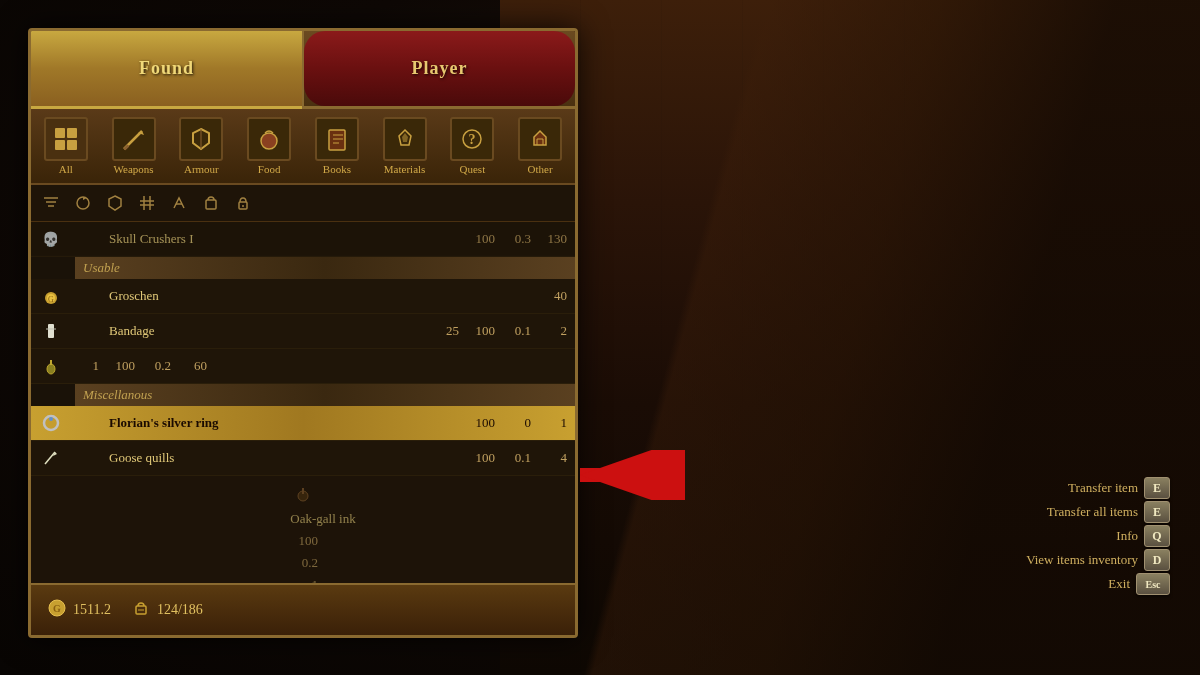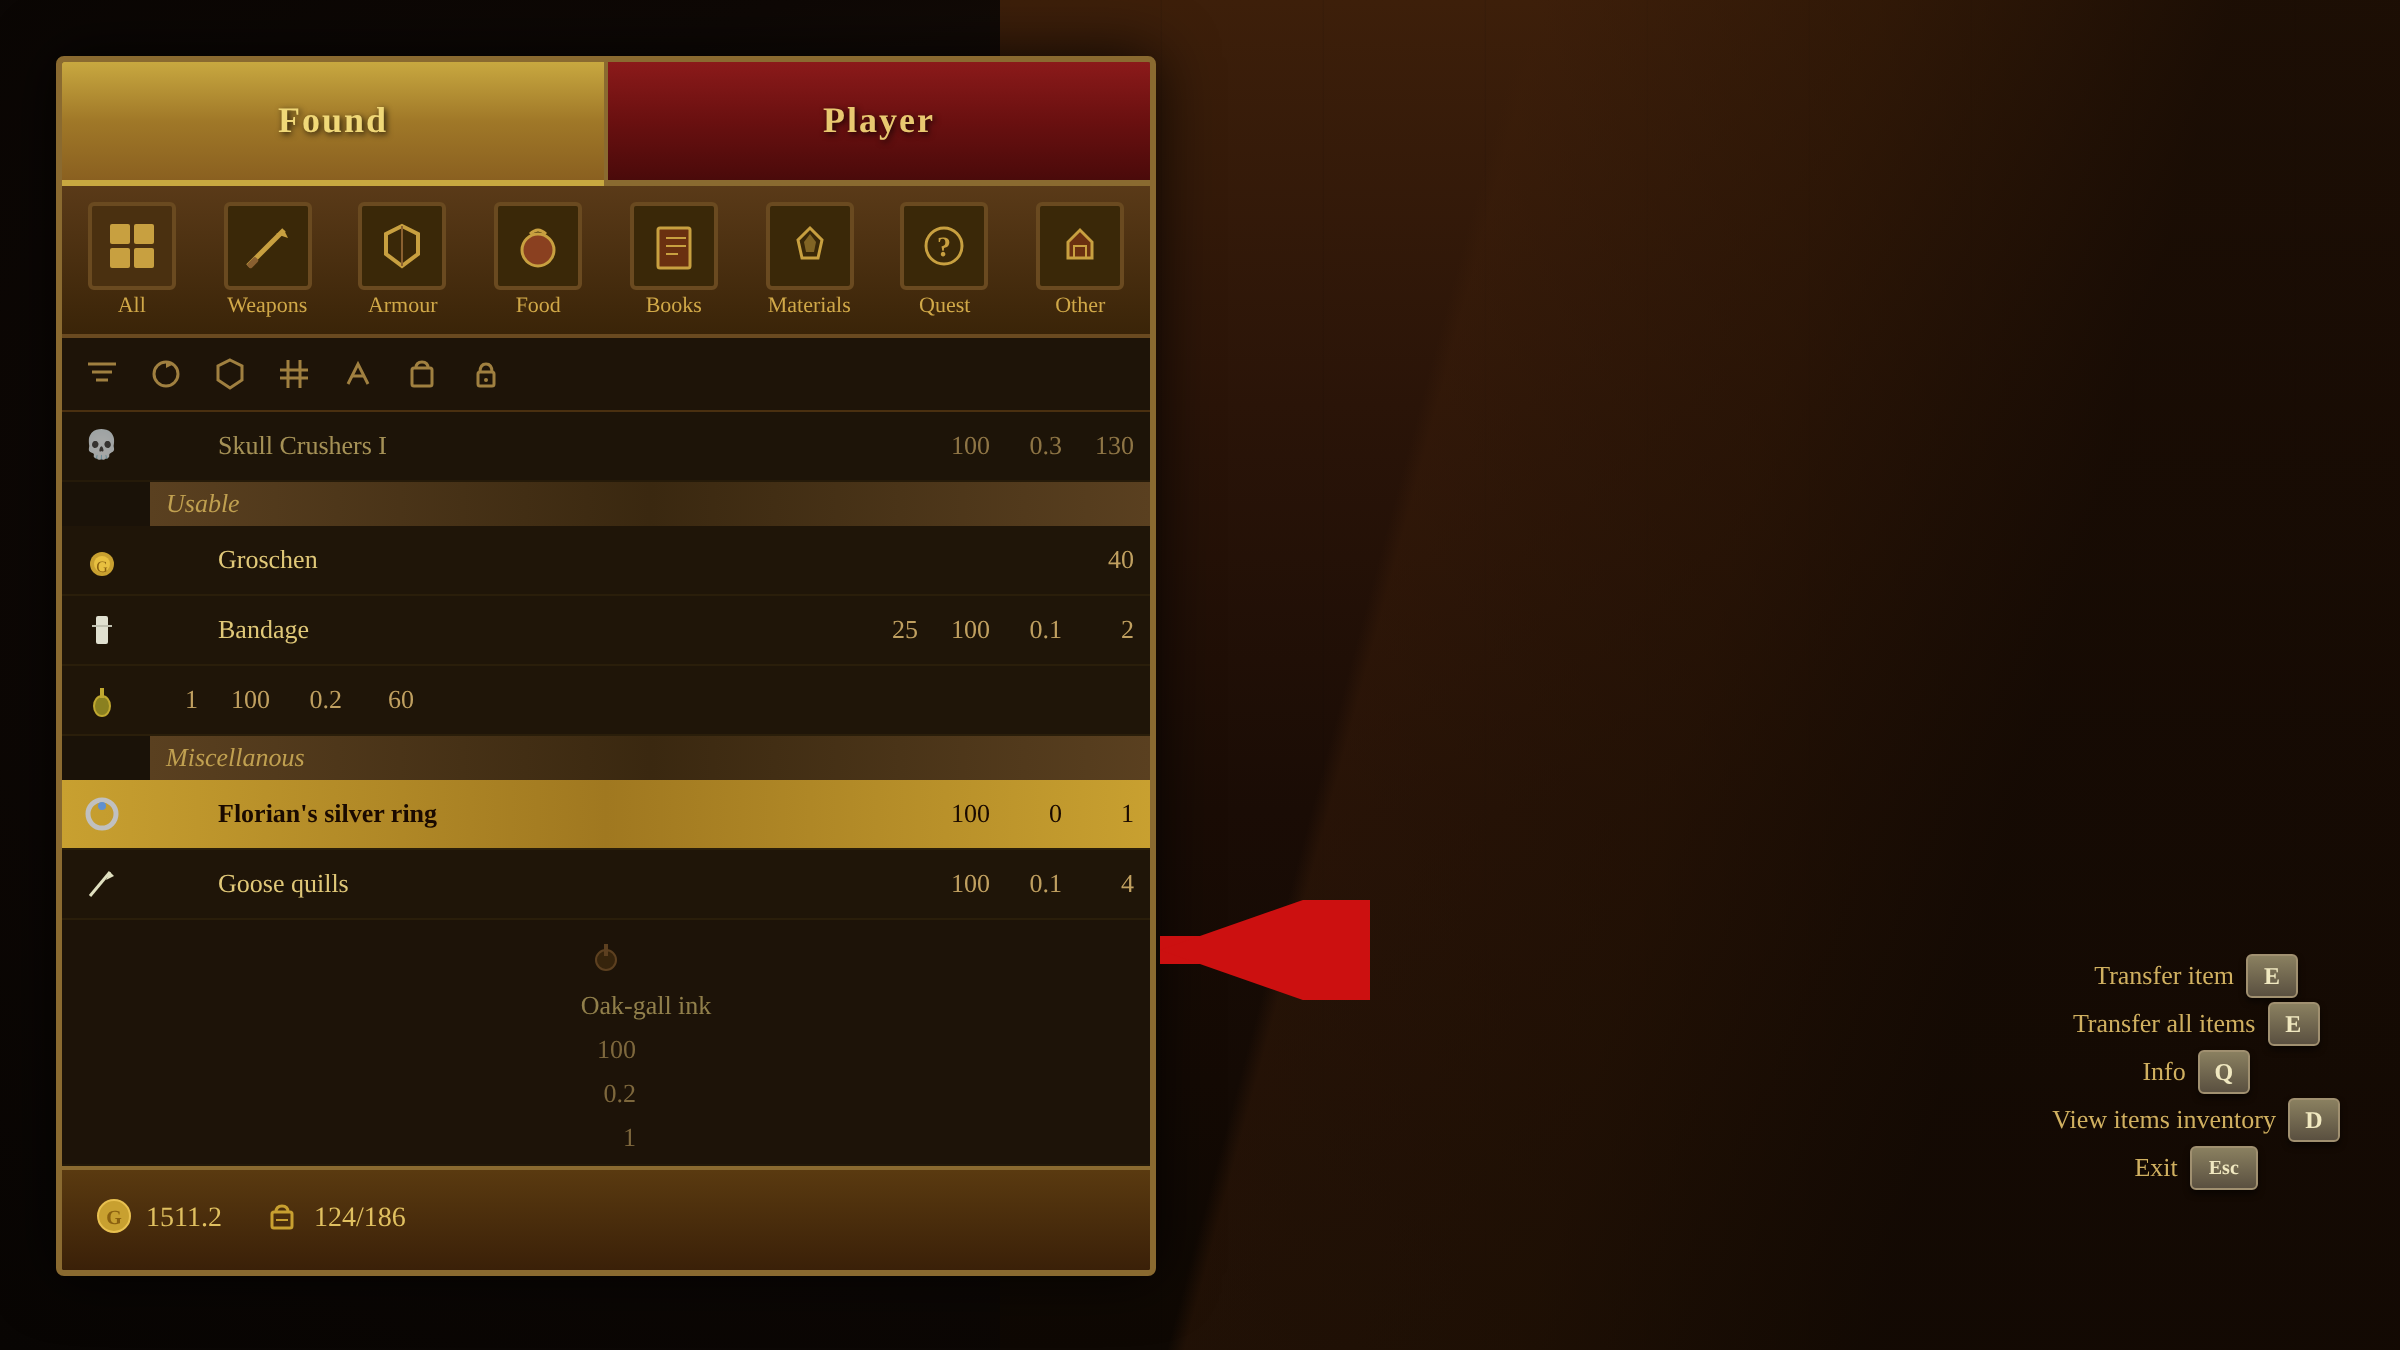--- a/index.html
+++ b/index.html
@@ -43,21 +43,21 @@
       background: #2a1a0a;
       border: 3px solid #8a6a30;
       border-radius: 4px;
       box-shadow: 0 0 30px rgba(0,0,0,0.8), inset 0 0 20px rgba(0,0,0,0.5);
       overflow: hidden;
     }
 
     
     .header-tabs {
       display: flex;
-      height: 62px;
+      height: 78px;
       background: linear-gradient(180deg, #6b4a20 0%, #4a3010 100%);
       border-bottom: 3px solid #8a6a30;
       font-family: Liberation Serif, serif;
     }
 
     .tab-found {
       flex: 1;
       display: flex;
       align-items: center;
       justify-content: center;
@@ -77,20 +77,21 @@
       background: #c8a840;
     }
 
     .tab-player {
       flex: 1;
       display: flex;
       align-items: center;
       justify-content: center;
       background: linear-gradient(180deg, #8b1a1a 0%, #6a1010 50%, #4a0a0a 100%);
       cursor: pointer;
+      border-radius: 21px;
     }
 
     .tab-label {
       color: #f0d878;
       font-size: 18px;
       font-weight: bold;
       text-shadow: 1px 1px 3px rgba(0,0,0,0.8);
       letter-spacing: 1px;
     }
 
@@ -263,21 +264,21 @@
     }
 
     
     .right-hud {
       position: absolute;
       right: 30px;
       bottom: 80px;
       display: flex;
       flex-direction: column;
       gap: 2px;
-      align-items: center;
+      align-items: flex-end;
     }
 
     .hud-row {
       display: flex;
       align-items: center;
       gap: 6px;
     }
 
     .hud-label {
       color: #d0b060;

